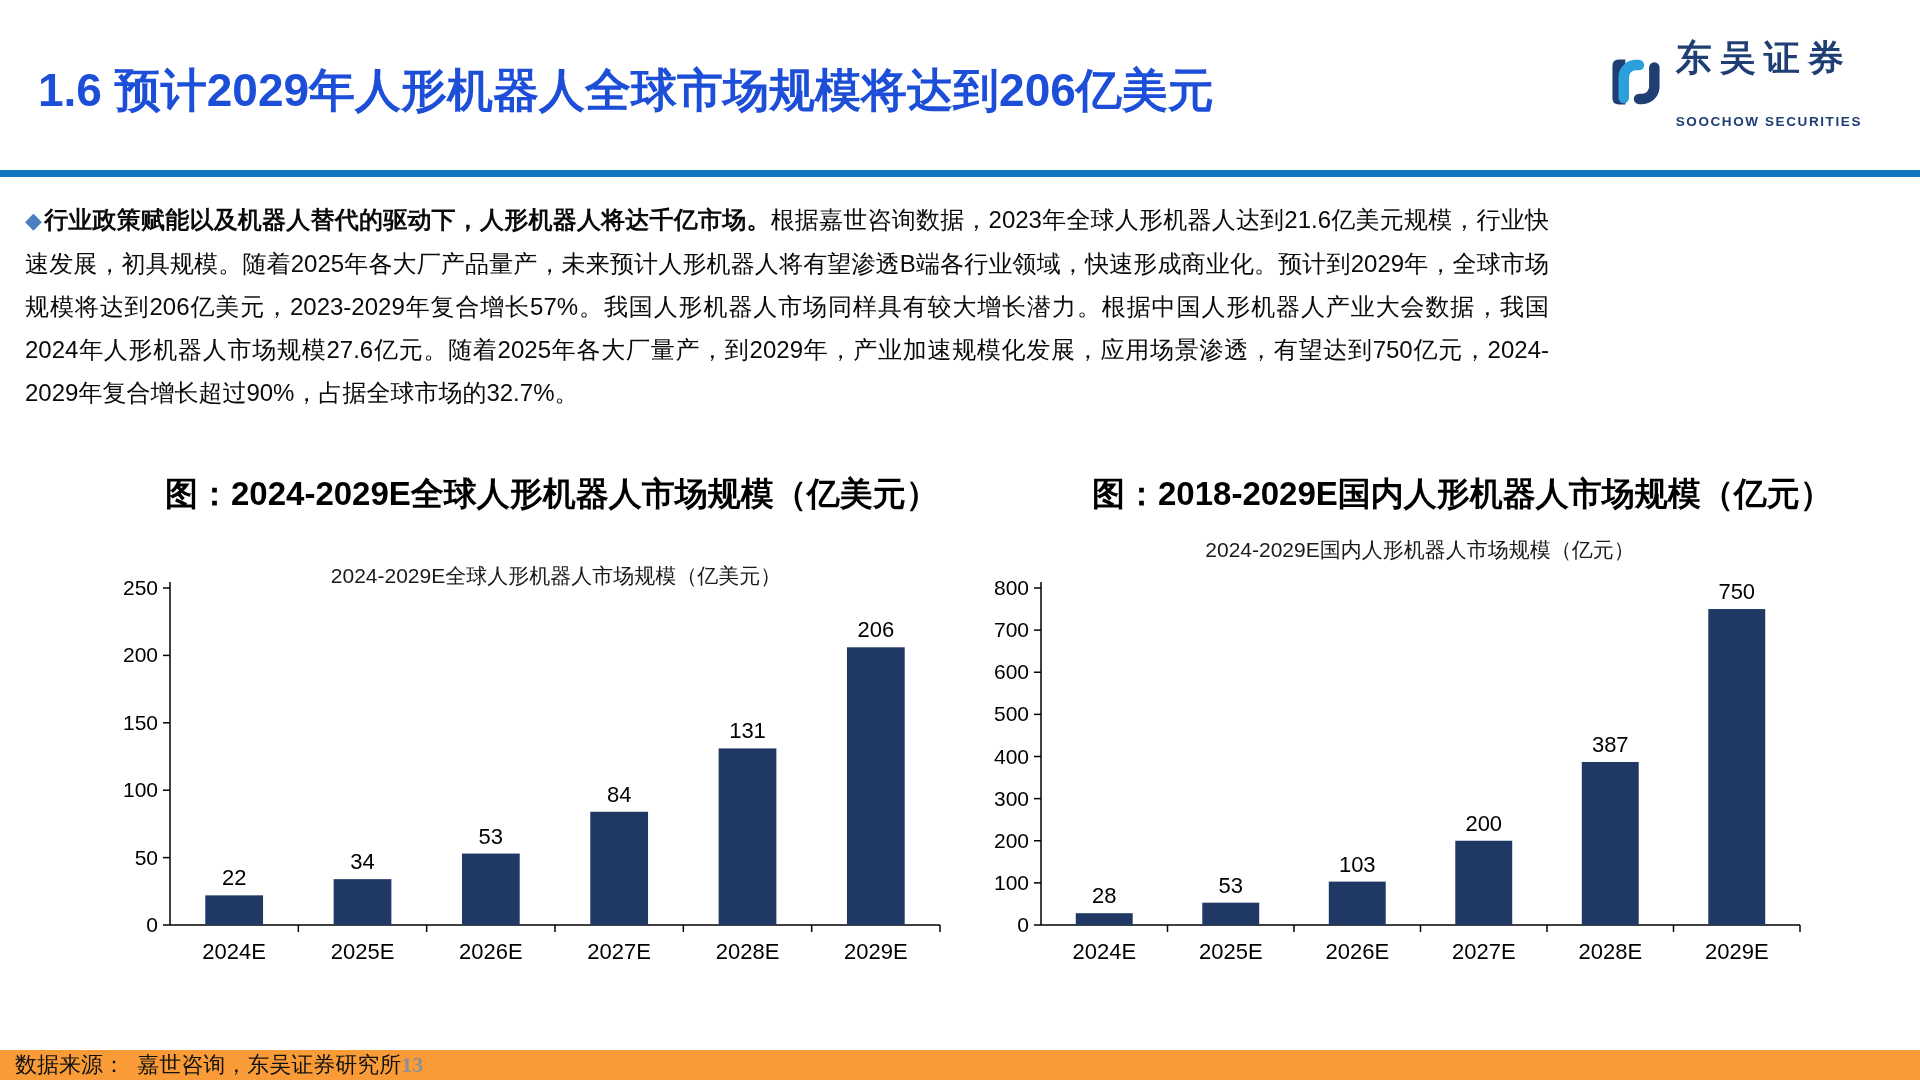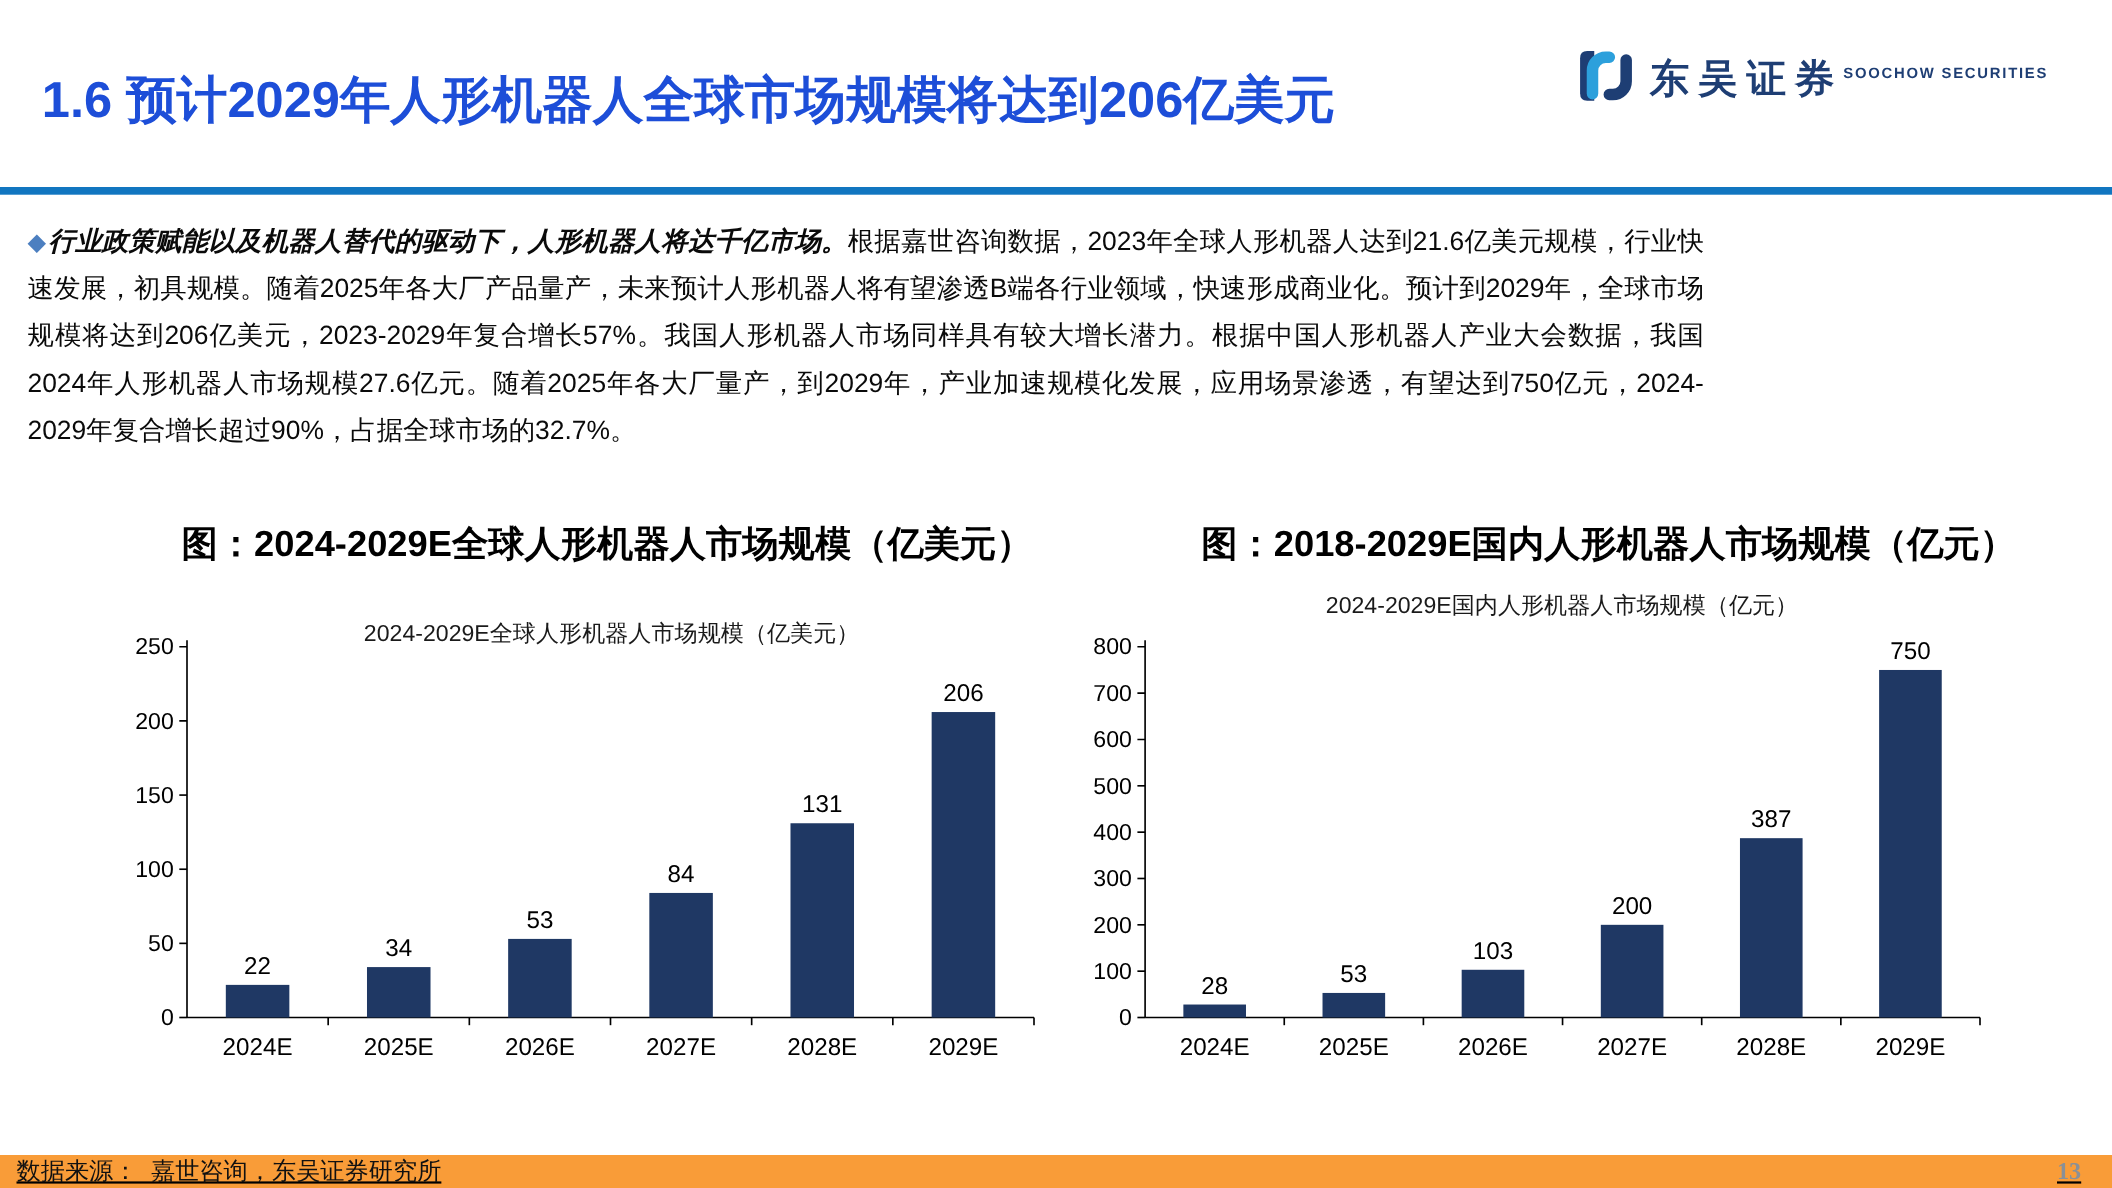--- a/index.html
+++ b/index.html
@@ -7,46 +7,46 @@
     width:1920px;height:1080px;position:relative;background:#ffffff;overflow:hidden;
     font-family:"Liberation Sans","DejaVu Sans",sans-serif;color:#000;
   }
   .abs{position:absolute;}
   
   #page-title{
     left:38px;top:60px;font-size:46px;font-weight:bold;color:#1d4ed8;
     letter-spacing:0px;white-space:nowrap;
   }
   #logo{right:58px;top:40px;display:flex;align-items:center;gap:12px;}
-  #logo .logo-text{display:flex;flex-direction:row;line-height:1;}
+  #logo .logo-text{display:flex;flex-direction:column;line-height:1;gap:33px;}
   #logo .cn{font-size:36px;font-weight:bold;color:#1E3E74;letter-spacing:8px;white-space:nowrap;}
   #logo .en{font-size:13.5px;font-weight:bold;color:#1E3E74;letter-spacing:1.6px;margin-top:6px;white-space:nowrap;}
   #divider{left:0;top:170px;width:1920px;height:7px;background:#1176C0;}
   
   #paragraph{
     left:25px;top:198px;width:1524px;font-size:24px;line-height:43px;
     text-align:justify;color:#0a0a0a;
   }
   #paragraph .bullet{color:#4C7FC0;font-size:22px;margin-right:2px;}
-  #paragraph .lead{font-weight:bold;font-style:italic;}
+  #paragraph .lead{font-weight:bold;}
   
   .chart-header{font-size:33px;font-weight:bold;color:#000;white-space:nowrap;}
   #chart-header-0{left:165px;top:472px;}
   #chart-header-1{left:1092px;top:472px;}
   .chart-title{font-size:21px;color:#1a1a1a;white-space:nowrap;transform:translateX(-50%);}
   #chart-title-0{left:556px;top:536px;margin-top:26px;}
   #chart-title-1{left:1420px;top:536px;}
   
   #chart-0{left:120px;top:568px;width:830px;height:412px;}
   #chart-1{left:990px;top:568px;width:820px;height:412px;}
   svg text{font-family:"Liberation Sans","DejaVu Sans",sans-serif;}
   
   #footer-bar{
     left:0;top:1050px;width:1920px;height:30px;background:#F99C38;
-    display:flex;align-items:center;justify-content:space-between;text-decoration:underline;
+    display:flex;align-items:center;
   }
   #data-source{font-size:22px;color:#111;margin-left:15px;white-space:pre;}
   #page-number{
     font-family:"Liberation Serif","DejaVu Serif",serif;
     font-size:22px;font-weight:bold;color:#8a9097;margin-right:28px;
   }
 </style>
 </head>
 <body>
 

